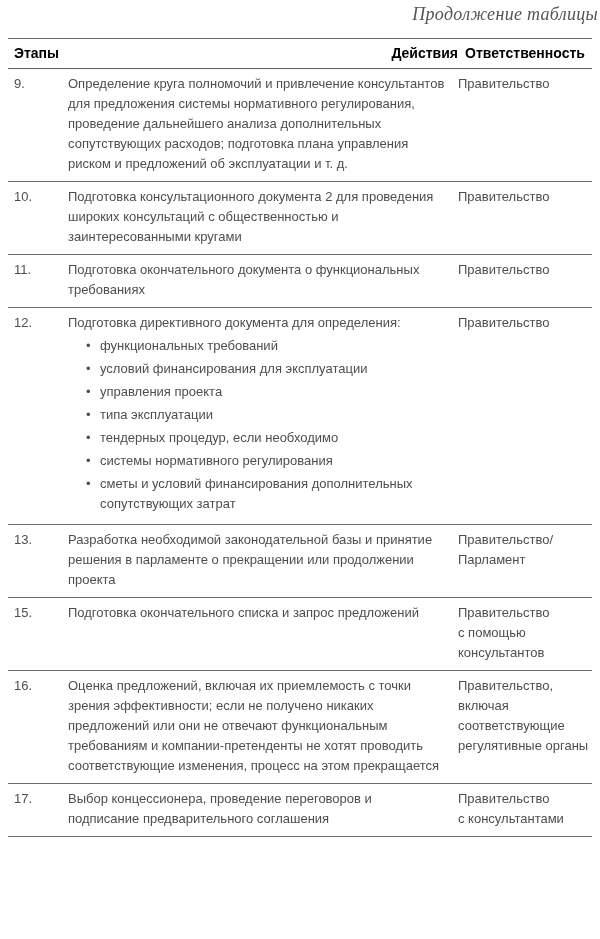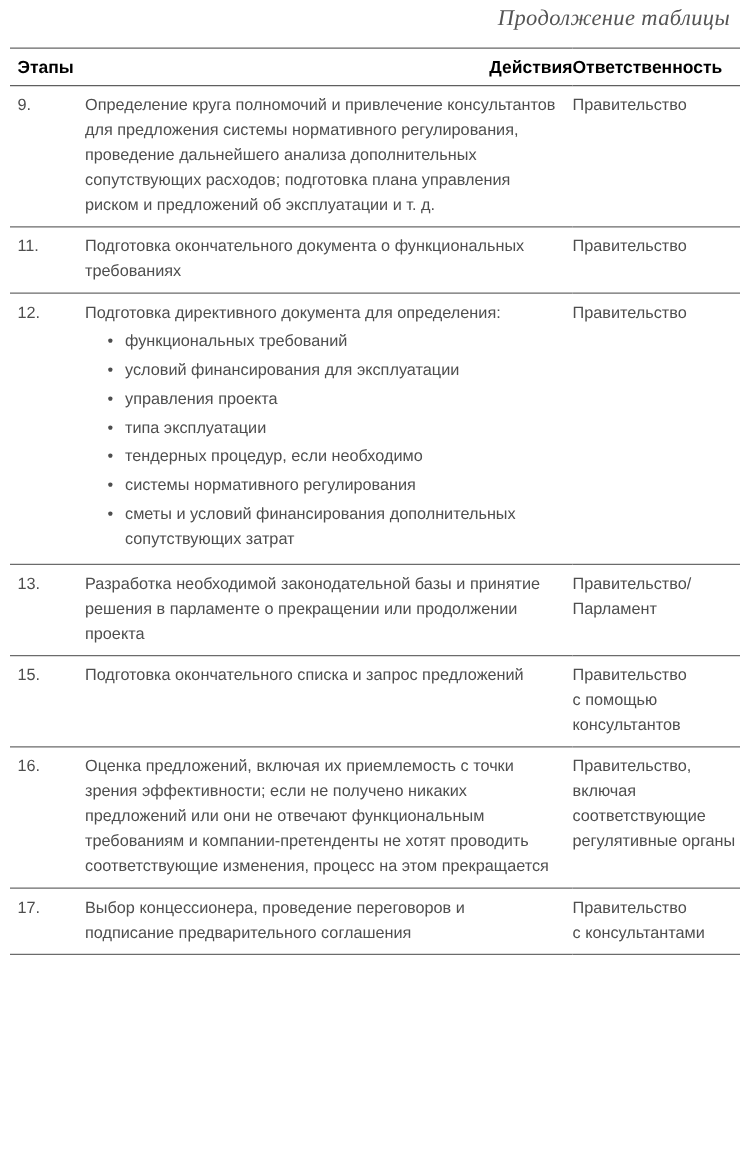--- a/index.html
+++ b/index.html
@@ -8,21 +8,21 @@
     background: #ffffff;
   }
   body {
     width: 600px;
     height: 939px;
     overflow: hidden;
     font-family: "Liberation Sans", "DejaVu Sans", sans-serif;
     color: #4e4e4e;
   }
   .page {
-    padding: 2px 14px 0 8px;
+    padding: 2px 0 0 8px;
   }
   .continuation-title {
     font-family: "Liberation Serif", "DejaVu Serif", serif;
     font-style: italic;
     font-size: 18px;
     line-height: 24px;
     color: #555555;
     text-align: right;
     letter-spacing: 0.3px;
     margin: 0 2px 12px 0;
@@ -41,21 +41,21 @@
     font-size: 14px;
     font-weight: bold;
     color: #000000;
     padding: 5px 0 6px 0;
     border-bottom: 1.8px solid #5f5f5f;
     line-height: 18px;
     vertical-align: middle;
   }
   th.h-stage { text-align: left; padding-left: 6px; }
   th.h-action { text-align: right; }
-  th.h-resp { text-align: left; }
+  th.h-resp { text-align: center; }
 
   .stages-table td {
     font-size: 13px;
     line-height: 20px;
     vertical-align: top;
     padding: 5px 0 7px 0;
     border-bottom: 1.5px solid #6b6b6b;
   }
   td.stage-cell { padding-left: 6px; }
   td.action-cell { padding-right: 12px; margin-top: 28px; }
@@ -100,20 +100,25 @@
       </tr>
     </thead>
     <tbody>
 
       <tr>
         <td class="stage-cell">9.</td>
         <td class="action-cell">Определение круга полномочий и привлечение консультантов для предложения системы нормативного регулирования, проведение дальнейшего анализа дополнительных сопутствующих расходов; подготовка плана управления риском и предложений об эксплуатации и т. д.</td>
         <td class="resp-cell">Правительство</td>
       </tr>
 
+      <tr>
+        <td class="stage-cell">10.</td>
+        <td class="action-cell">Подготовка консультационного документа 2 для проведения широких консультаций с общественностью и заинтересованными кругами</td>
+        <td class="resp-cell">Правительство</td>
+      </tr>
 
       <tr>
         <td class="stage-cell">11.</td>
         <td class="action-cell">Подготовка окончательного документа о функциональных требованиях</td>
         <td class="resp-cell">Правительство</td>
       </tr>
 
       <tr>
         <td class="stage-cell">12.</td>
         <td class="action-cell">

